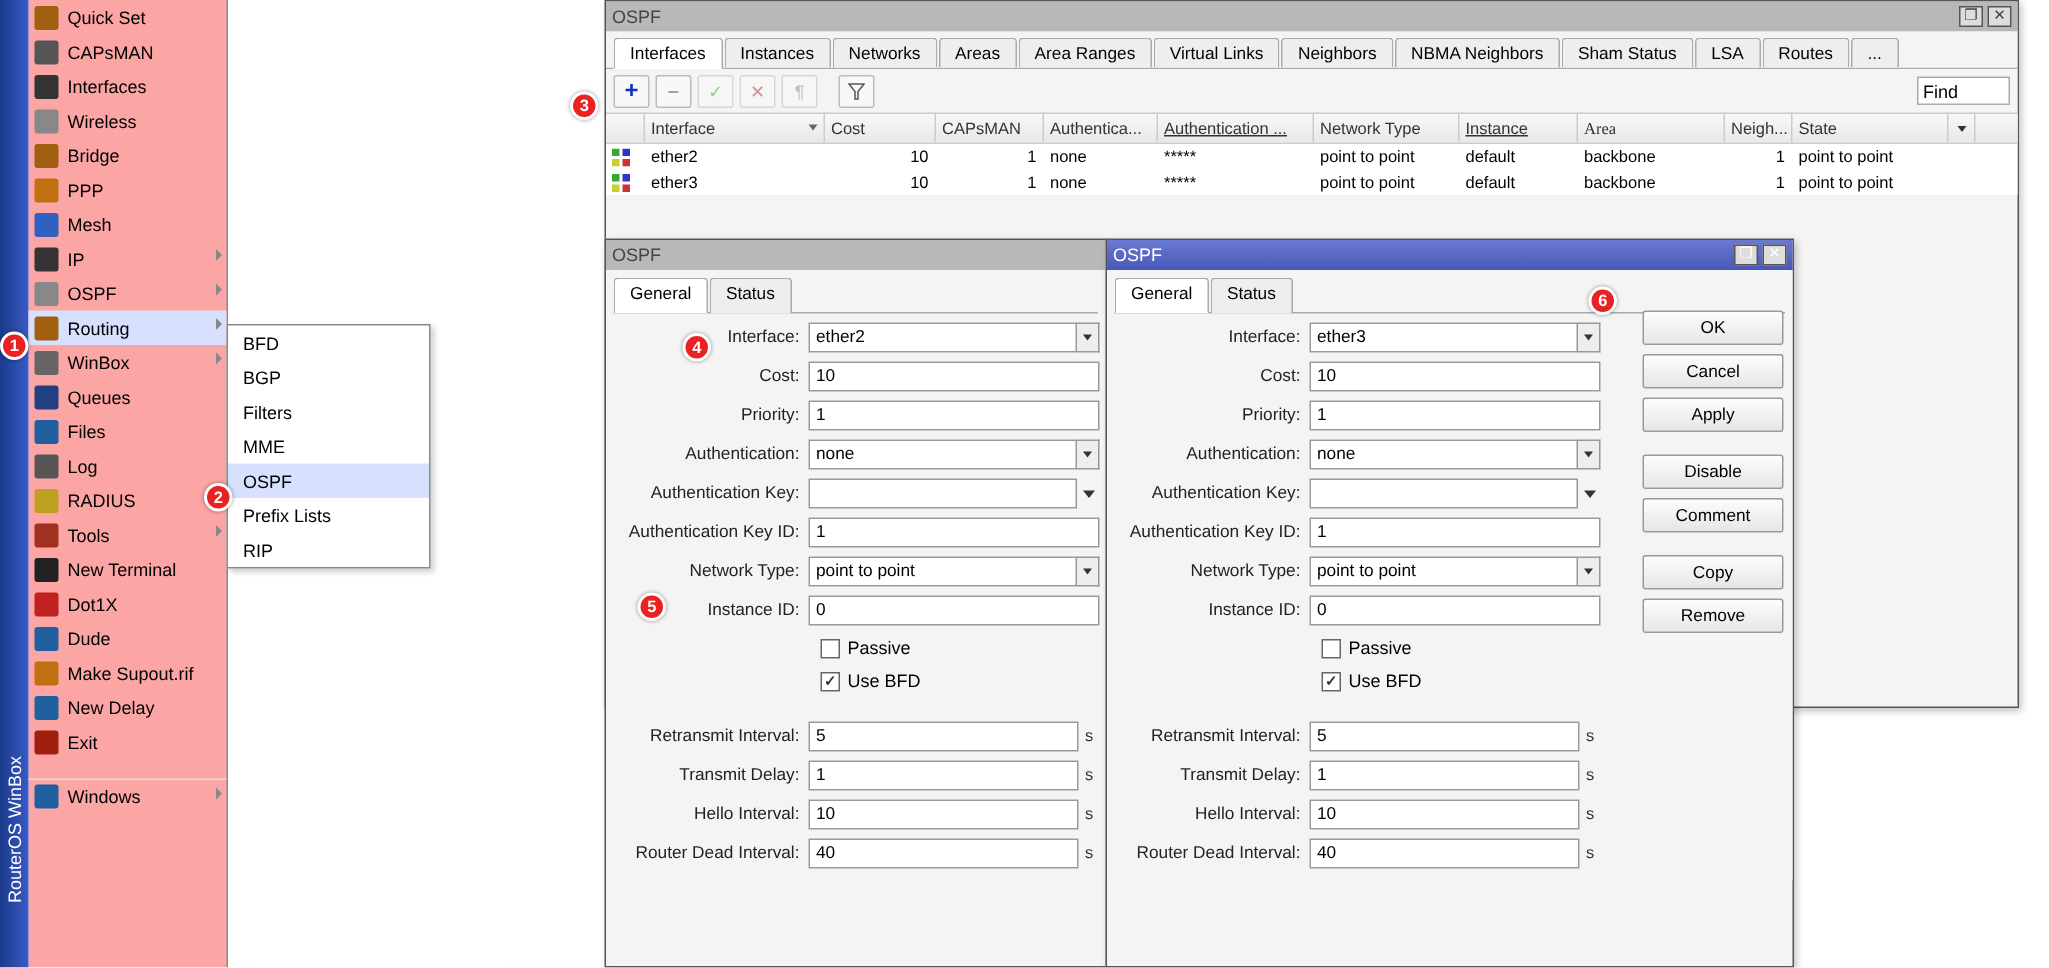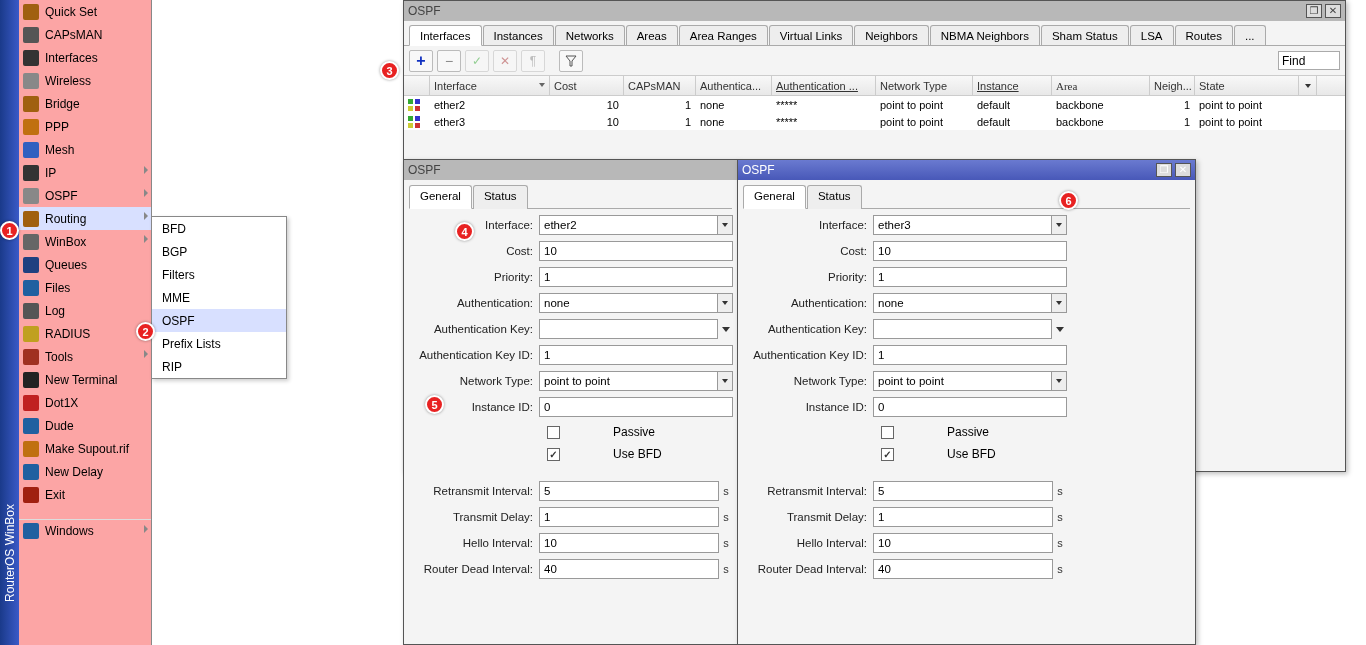--- a/index.html
+++ b/index.html
@@ -45,21 +45,21 @@
   .flag-ico { width:13px; height:12px; margin-right:2px; display:inline-block; }
   
   .dialog-body { padding:4px 5px; background:#f4f4f4; }
   .dlg-tabs { display:flex; height:24px; }
   .form-row { display:flex; align-items:center; margin:2px 0; height:24px; }
   .form-label { width:130px; text-align:right; padding-right:6px; font-size:11.5px; color:#222; }
   .form-input { flex:1; height:20px; border:1px solid #999; background:#fff; padding:0 4px; display:flex; align-items:center; font-size:11.5px;}
   .form-dd { width:15px; height:20px; border:1px solid #999; border-left:none; background:#eee; display:flex; align-items:center; justify-content:center; cursor:pointer; }
   .form-dd:after, .dd-arrow:after { content:""; width:0;height:0;border-left:3px solid transparent;border-right:3px solid transparent;border-top:4px solid #333; }
   .form-unit { width:14px; text-align:center; font-size:11px; color:#333; }
-  .cb-row { display:flex; align-items:center; padding-left:138px; height:22px;gap:48px; }
+  .cb-row { display:flex; align-items:center; padding-left:138px; height:22px; }
   .cb { width:13px; height:13px; border:1px solid #666; background:#fff; margin-right:5px; display:flex; align-items:center; justify-content:center; }
   .cb.checked:after { content:"✓"; font-size:10px; color:#333; font-weight:bold; }
   
   .side-buttons { position:absolute; right:6px; top:27px; width:94px; }
   .sbtn { height:23px; border:1px solid #999; background:linear-gradient(#fdfdfd,#e6e6e6); margin-bottom:6px; display:flex; align-items:center; justify-content:center; cursor:pointer; border-radius:2px; font-size:11.5px;}
   
   .callout { position:absolute; width:19px; height:19px; background:#e82222; border:2px solid #fff; border-radius:50%; color:#fff; font-weight:bold; font-size:11px; display:flex; align-items:center; justify-content:center; z-index:200; box-shadow:0 0 3px rgba(0,0,0,.4);}
 </style>
 </head>
 <body>
@@ -436,20 +436,29 @@
                 <div class="form-label">Hello Interval:</div>
                 <div class="form-input">10</div>
                 <div class="form-unit">s</div>
               </div>
               <div class="form-row">
                 <div class="form-label">Router Dead Interval:</div>
                 <div class="form-input">40</div>
                 <div class="form-unit">s</div>
               </div>
             </div>
+            <div class="side-buttons">
+              <div class="sbtn" style="margin-bottom:6px">OK</div>
+              <div class="sbtn" style="margin-bottom:6px">Cancel</div>
+              <div class="sbtn" style="margin-bottom:15px">Apply</div>
+              <div class="sbtn" style="margin-bottom:6px">Disable</div>
+              <div class="sbtn" style="margin-bottom:15px">Comment</div>
+              <div class="sbtn" style="margin-bottom:6px">Copy</div>
+              <div class="sbtn" style="margin-bottom:6px">Remove</div>
+            </div>
           </div>
         </div>
       </div>
   </div>
 </div>
 
 <div class="submenu" id="submenu">
     <div class="sub-item">BFD</div>
     <div class="sub-item">BGP</div>
     <div class="sub-item">Filters</div>

